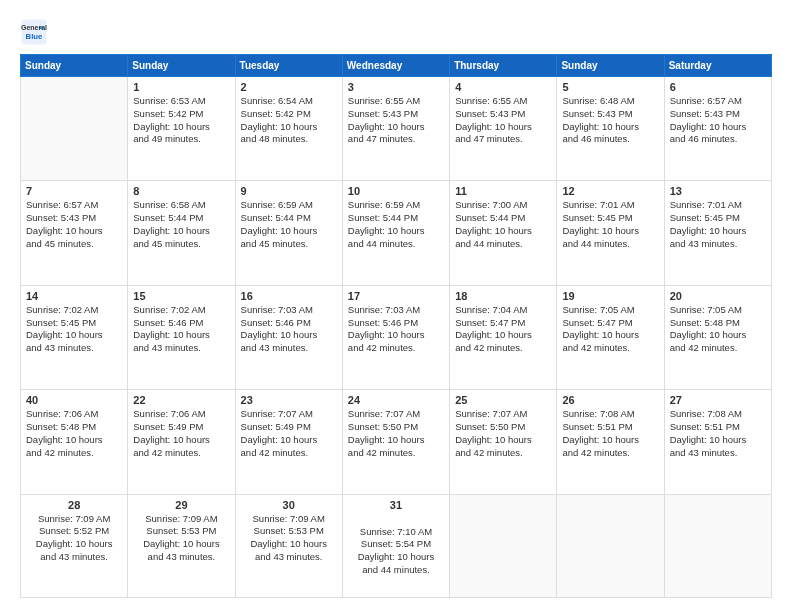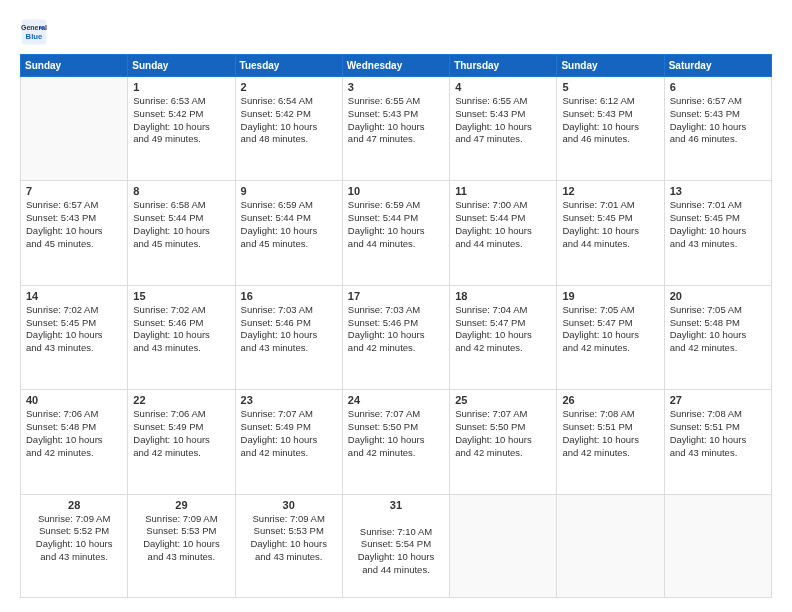--- a/index.html
+++ b/index.html
@@ -146,21 +146,21 @@
           </td>
           <td>
             <span class="day-num">4</span>
             <div class="cell-text" style="white-space: pre-line;">Sunrise: 6:55 AM
 Sunset: 5:43 PM
 Daylight: 10 hours
 and 47 minutes.</div>
           </td>
           <td>
             <span class="day-num">5</span>
-            <div class="cell-text" style="white-space: pre-line;">Sunrise: 6:12 AM
+            <div class="cell-text" style="white-space: pre-line;">Sunrise: 6:48 AM
 Sunset: 5:43 PM
 Daylight: 10 hours
 and 46 minutes.</div>
           </td>
           <td>
             <span class="day-num">6</span>
             <div class="cell-text" style="white-space: pre-line;">Sunrise: 6:57 AM
 Sunset: 5:43 PM
 Daylight: 10 hours
 and 46 minutes.</div>

